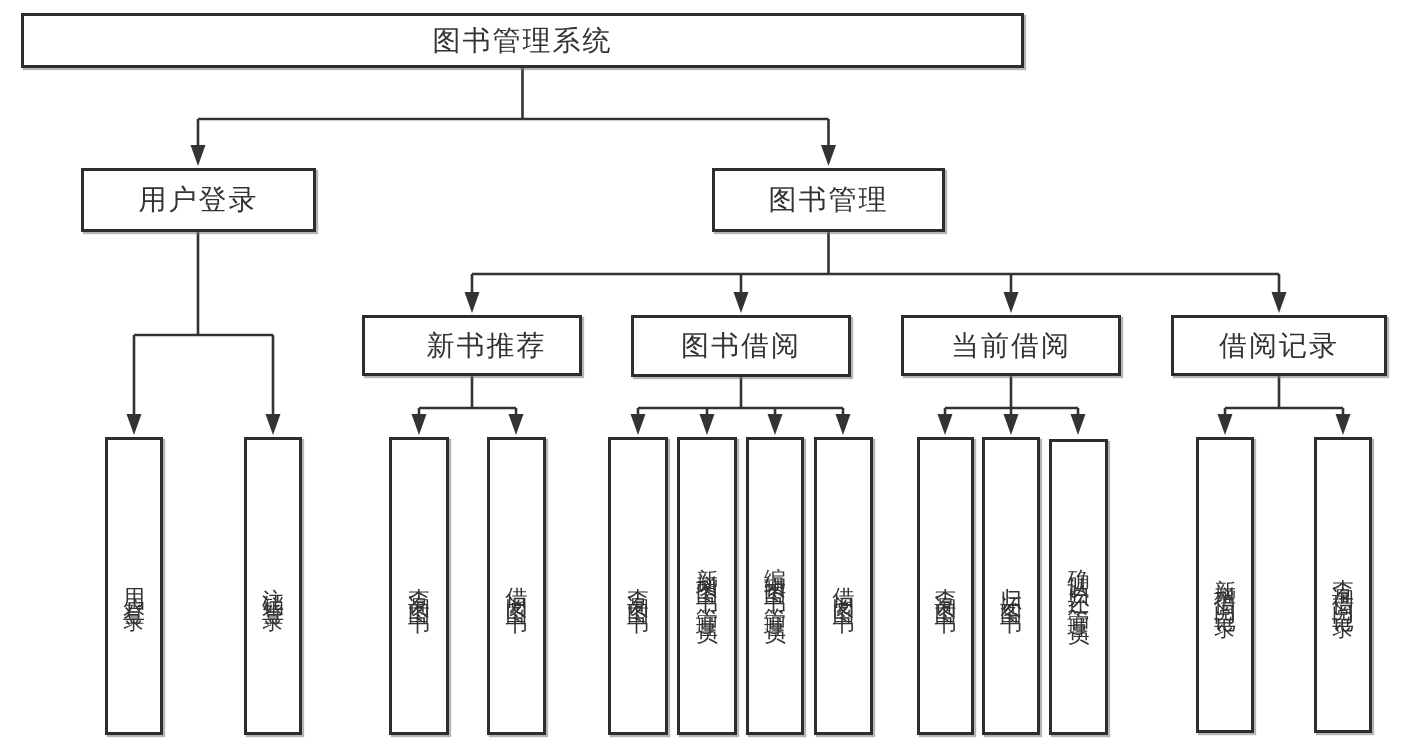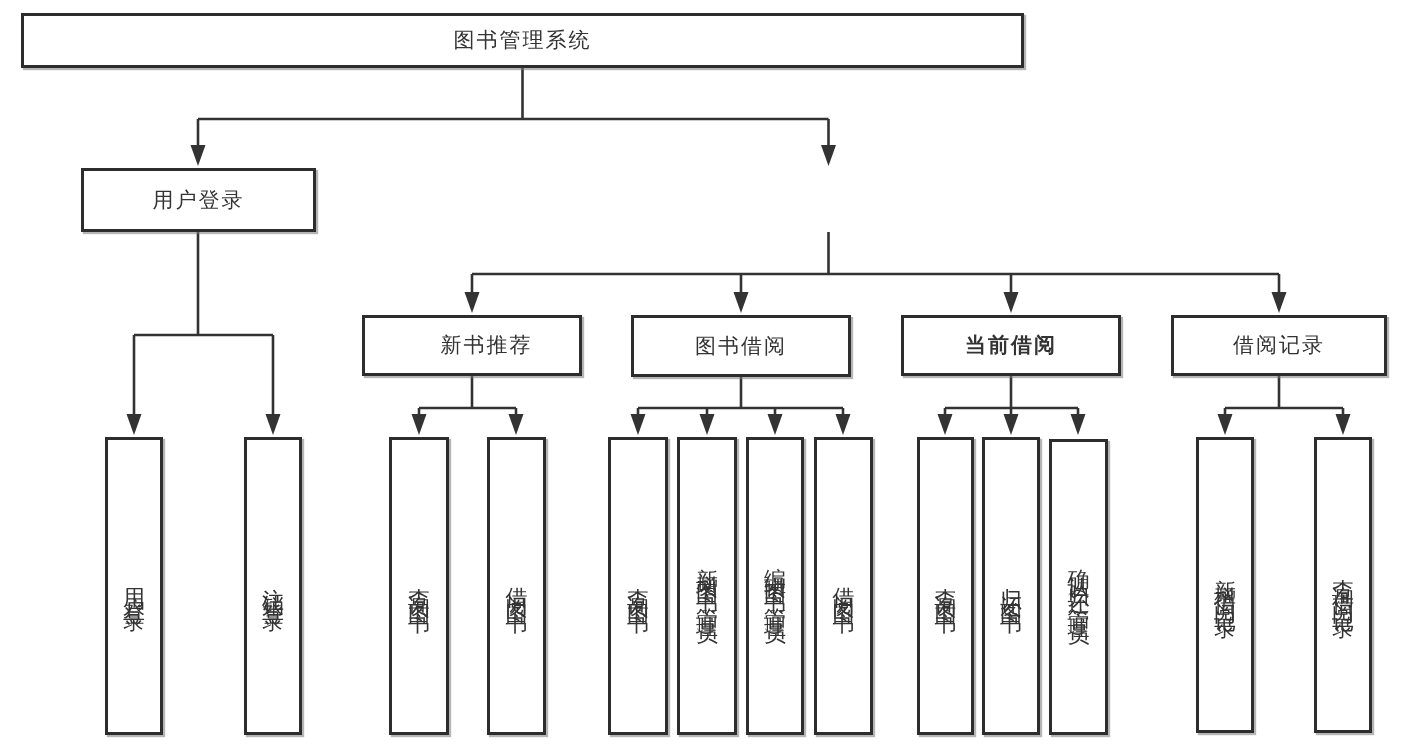--- a/index.html
+++ b/index.html
@@ -23,21 +23,21 @@
     background: #ffffff;
     border: 3px solid #2d2d2d;
     box-shadow: 2px 2px 1px rgba(120,120,120,0.55);
     display: flex;
     align-items: center;
     justify-content: center;
     color: #333333;
     z-index: 1;
   }
   .node.h span {
-    font-size: 21px;
+    font-size: 28px;
     letter-spacing: 2px;
     white-space: nowrap;
     line-height: 1;
   }
   .node.v span {
     writing-mode: vertical-rl;
     font-size: 22px;
     letter-spacing: 8px;
     line-height: 1;
   }
@@ -98,28 +98,31 @@
     </g>
   </svg>
 
   <div class="node h" style="left:21px; top:13px; width:1003px; height:55px;">
     <span>图书管理系统</span>
   </div>
 
   <div class="node h" style="left:81px; top:168px; width:235px; height:64px;">
     <span>用户登录</span>
   </div>
+  <div class="node h" style="left:712px; top:168px; width:233px; height:64px;">
+    <span>图书管理</span>
+  </div>
 
   <div class="node h" style="left:362px; top:315px; width:220px; height:61px;padding-left:29px;">
     <span>新书推荐</span>
   </div>
   <div class="node h" style="left:631px; top:315px; width:220px; height:62px;">
     <span>图书借阅</span>
   </div>
-  <div class="node h" style="left:901px; top:315px; width:220px; height:61px;font-weight:bold;">
+  <div class="node h" style="left:901px; top:315px; width:220px; height:61px;">
     <span>当前借阅</span>
   </div>
   <div class="node h" style="left:1171px; top:315px; width:216px; height:61px;">
     <span>借阅记录</span>
   </div>
 
   <div class="node v" style="left:105px; top:437px; width:58px; height:298px;">
     <span>用户登录</span>
   </div>
   <div class="node v" style="left:244px; top:437px; width:58px; height:298px;">

